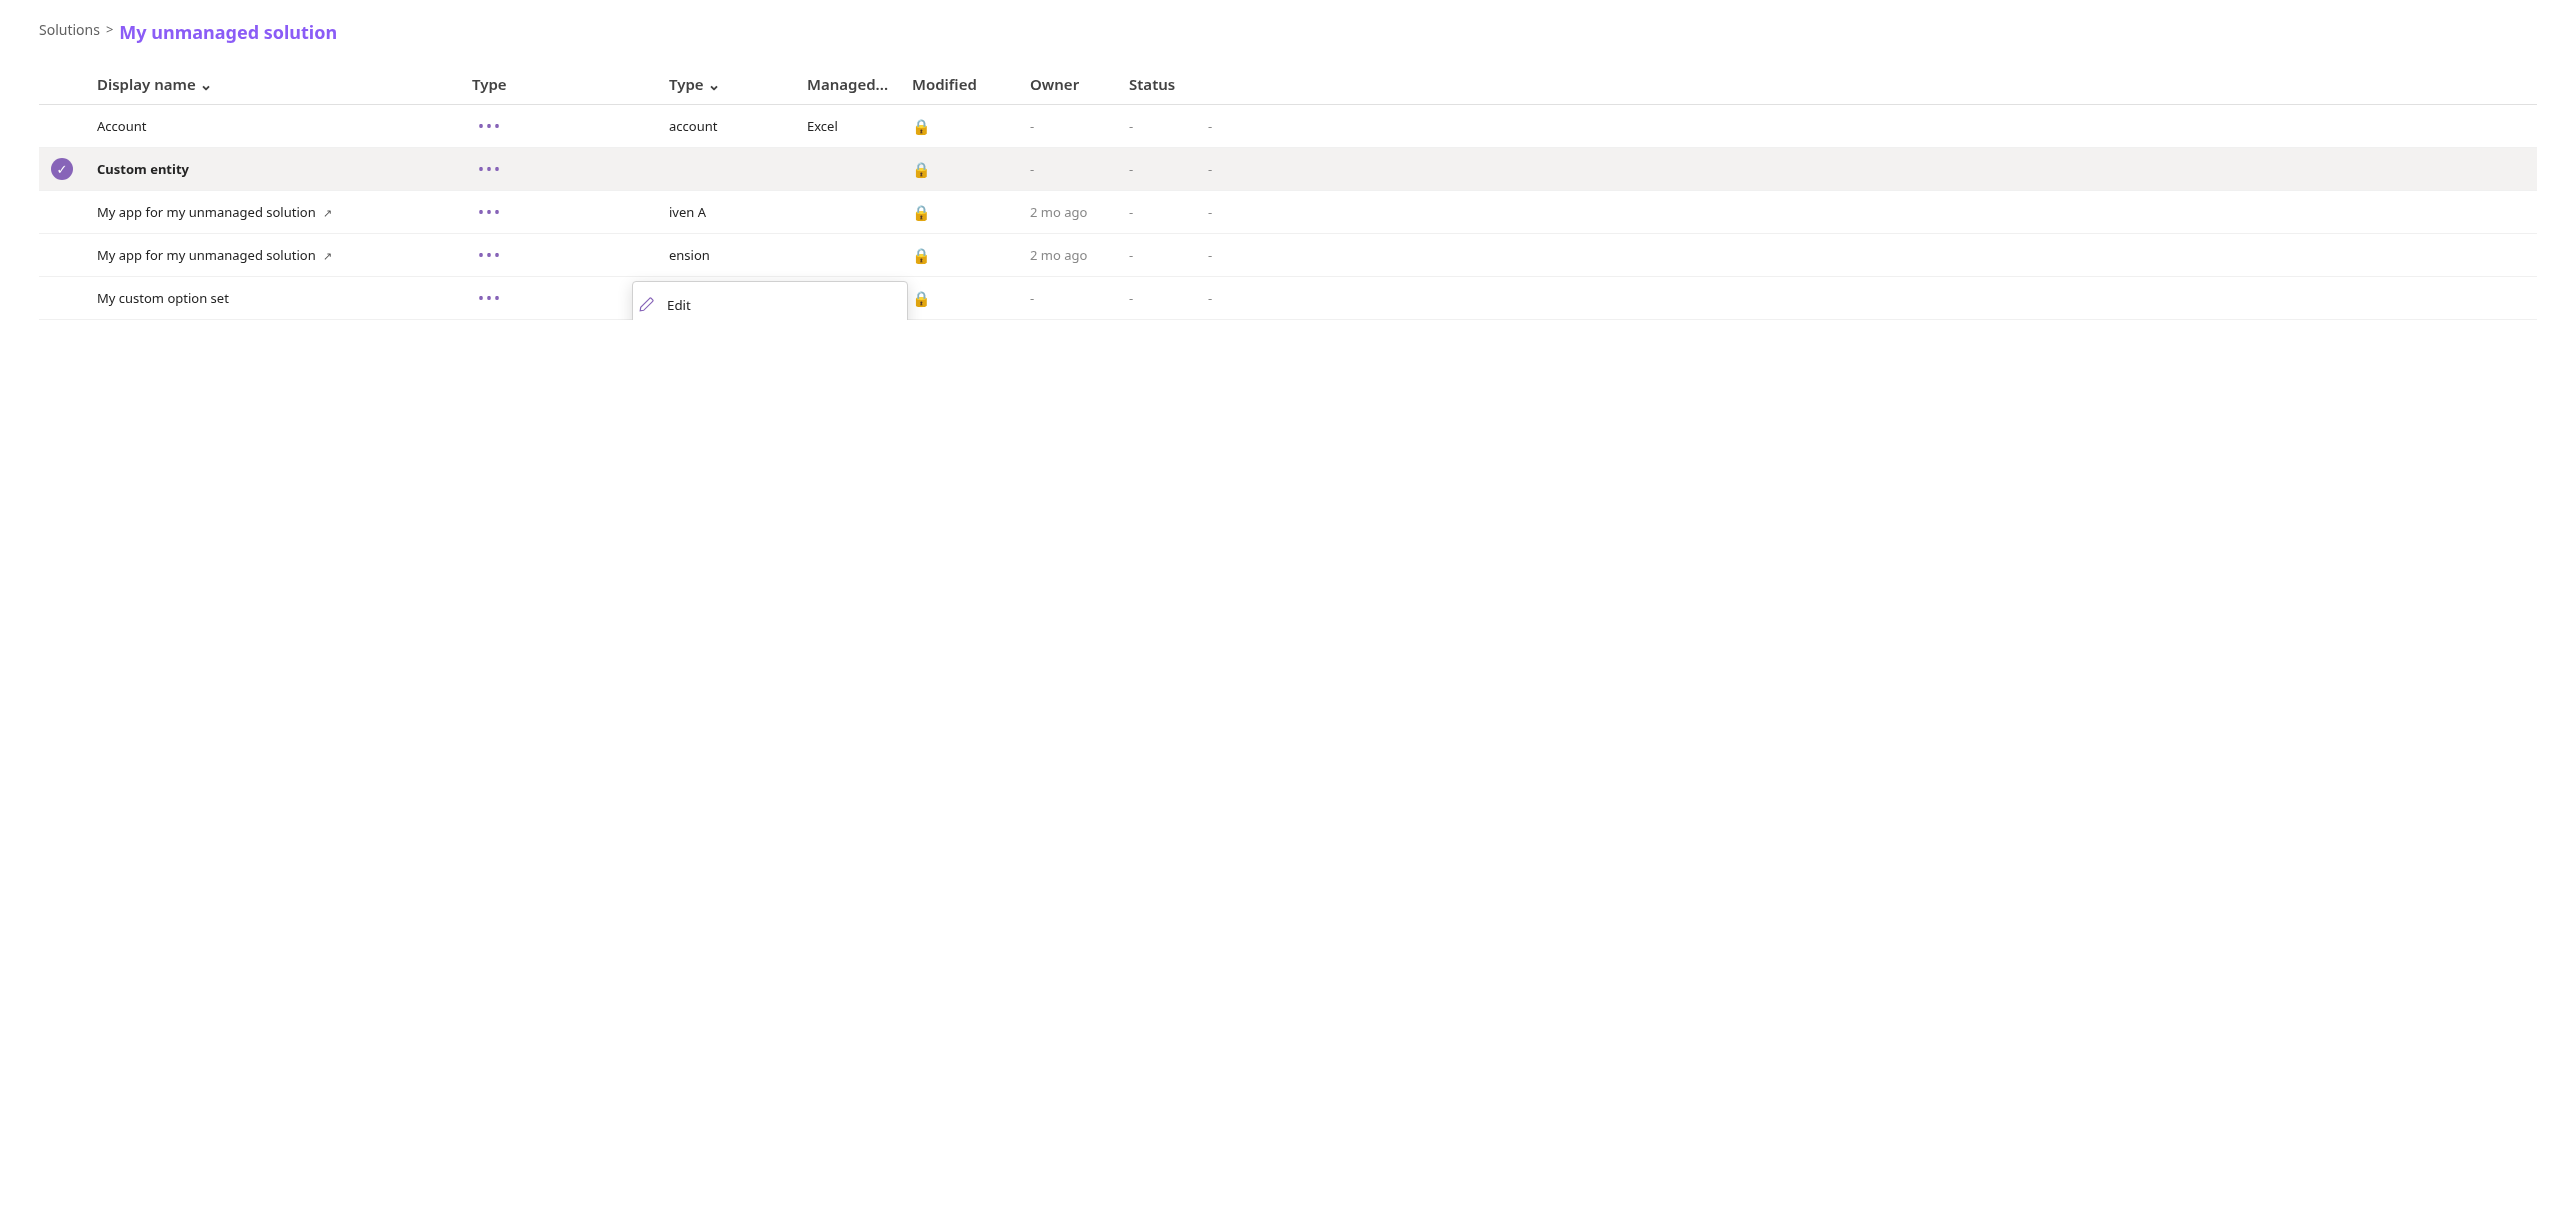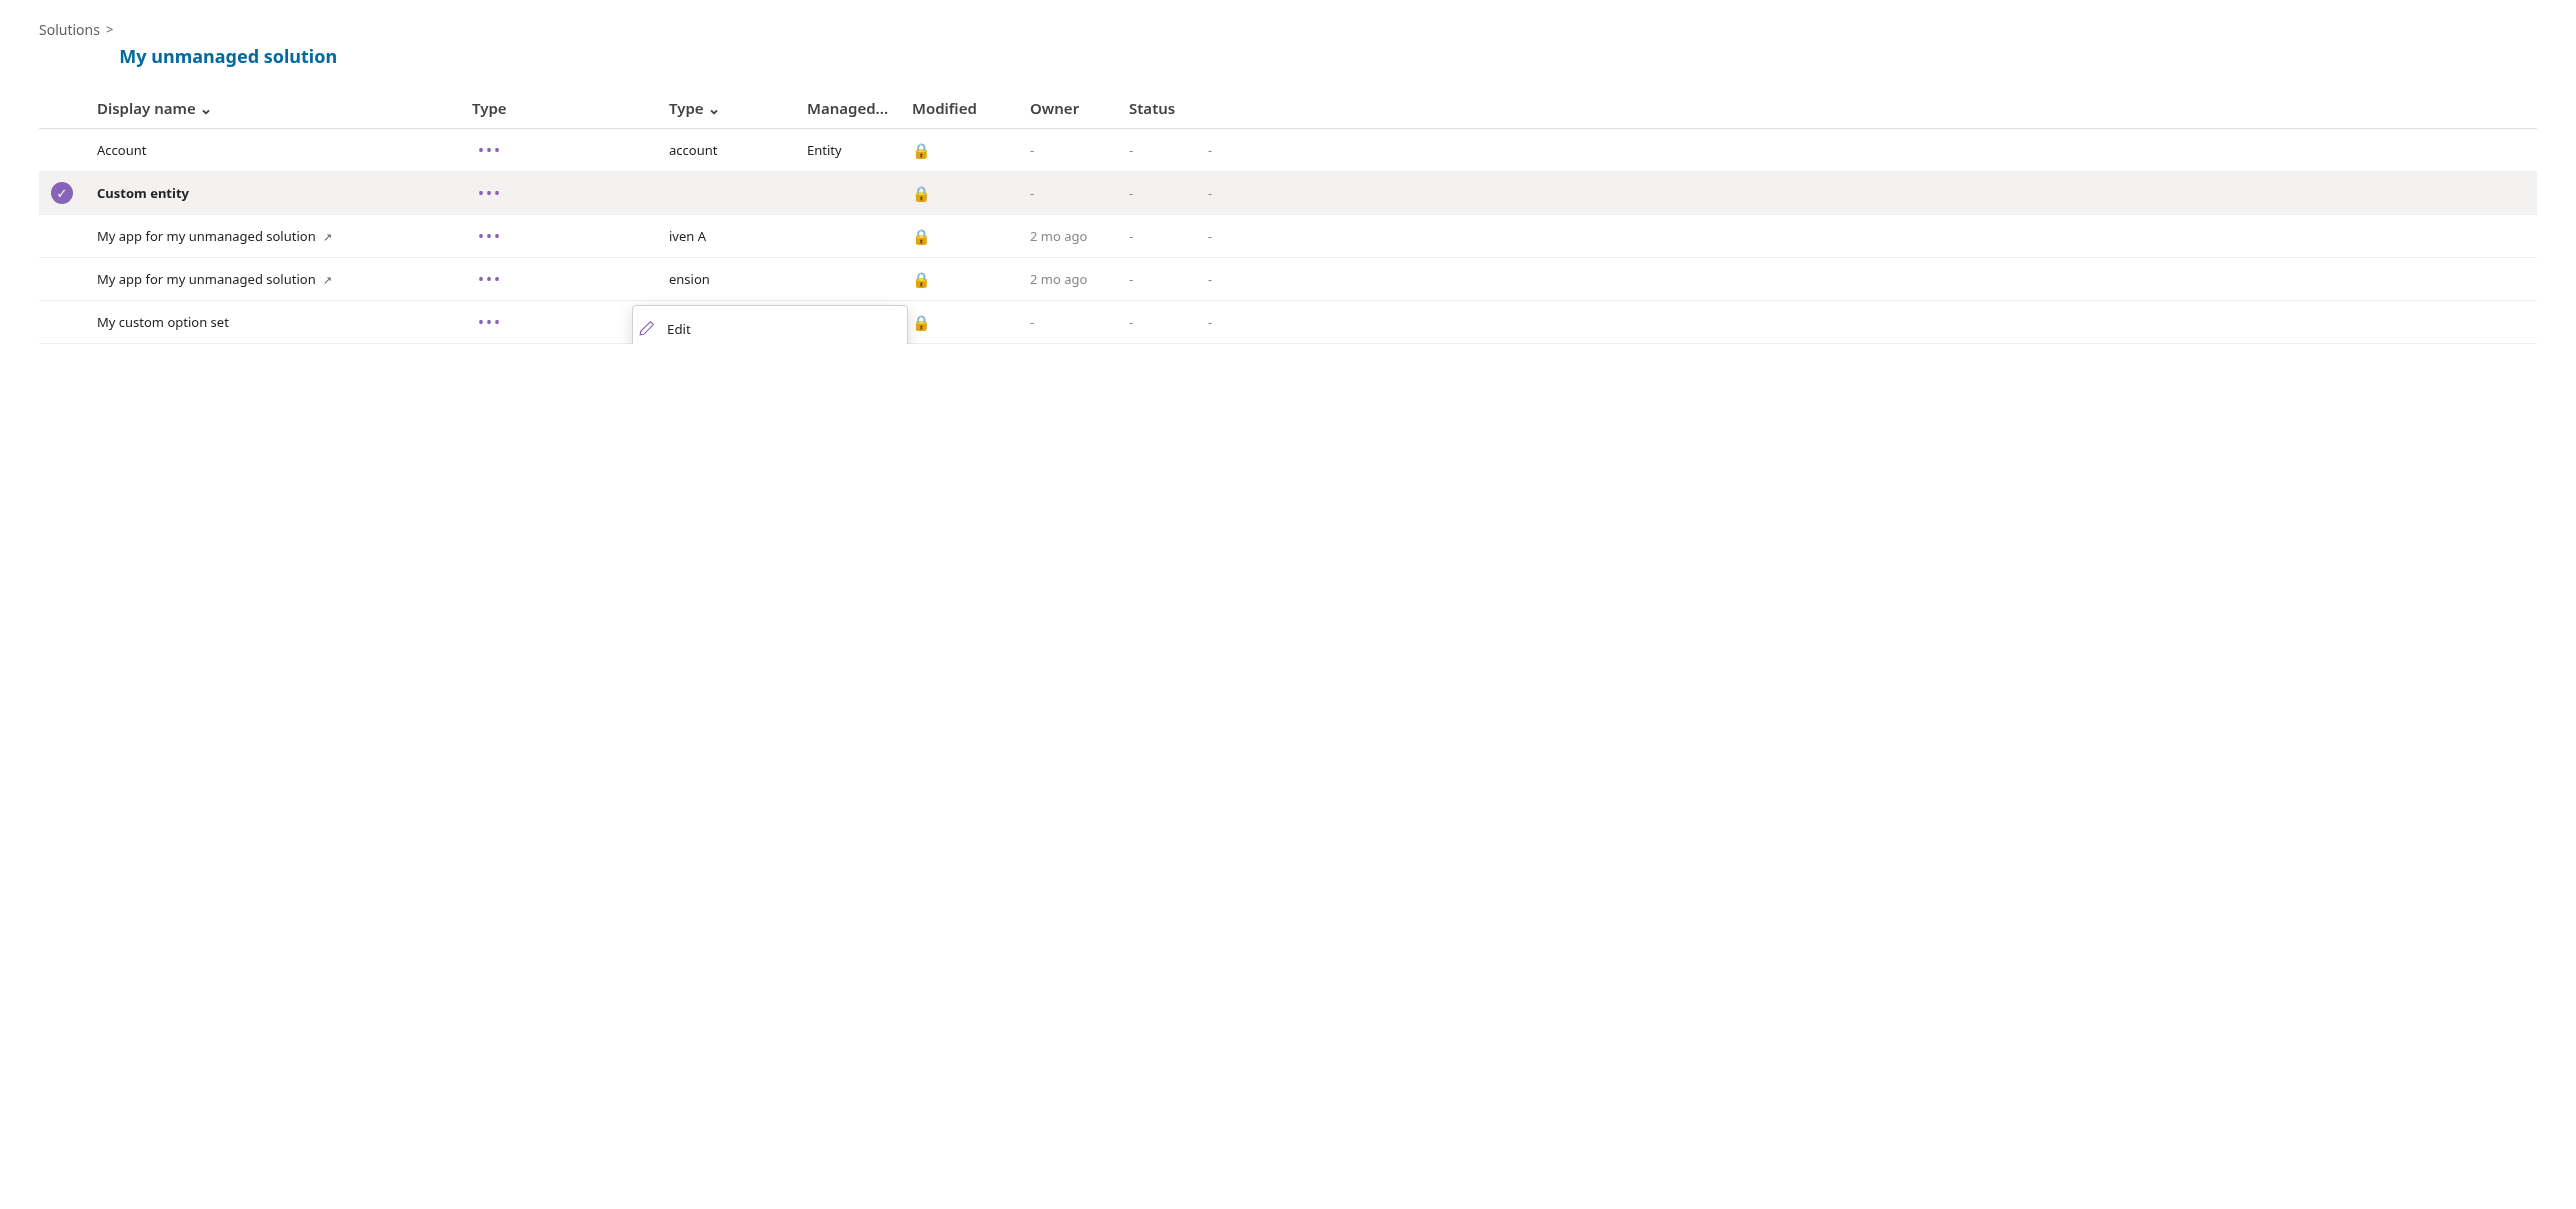--- a/index.html
+++ b/index.html
@@ -22,22 +22,21 @@
       color: #616161;
       cursor: pointer;
     }
     .breadcrumb-separator {
       color: #616161;
       font-size: 13px;
     }
     .breadcrumb-current {
       font-weight: 700;
       font-size: 18px;
-      color: #0369a1;
-      margin-top: 24px;
+      color: #8b5cf6;
     }
 
     .table-container {
       padding: 10px 39px 0 39px;
       position: relative;
     }
 
     table {
       width: 100%;
       border-collapse: collapse;
@@ -202,21 +201,21 @@
         <th class="col-owner">Owner</th>
         <th class="col-status">Status</th>
       </tr>
     </thead>
     <tbody id="table-body">
     <tr>
           <td class="row-check"></td>
           <td>Account</td>
           <td style="width: 59px;"><span class="ellipsis-btn">•••</span></td>
           <td>account</td>
-          <td>Entity</td>
+          <td>Excel</td>
           <td><span class="lock-icon">🔒</span></td>
           <td class="col-dash">-</td>
           <td class="col-dash">-</td>
           <td class="col-dash">-</td>
         </tr>
         <tr class="row-selected">
           <td class="row-check"><span class="check-circle">✓</span></td>
           <td><strong>Custom entity</strong></td>
           <td style="width: 59px;"><span class="ellipsis-btn">•••</span></td>
           <td></td>

